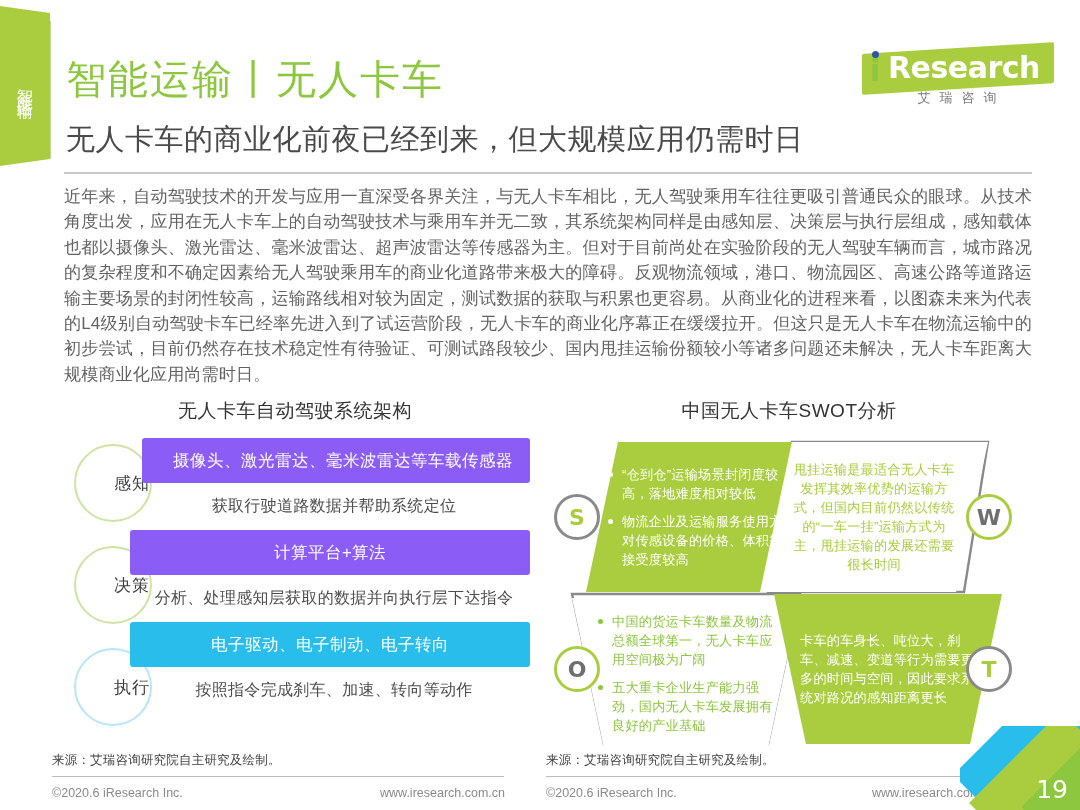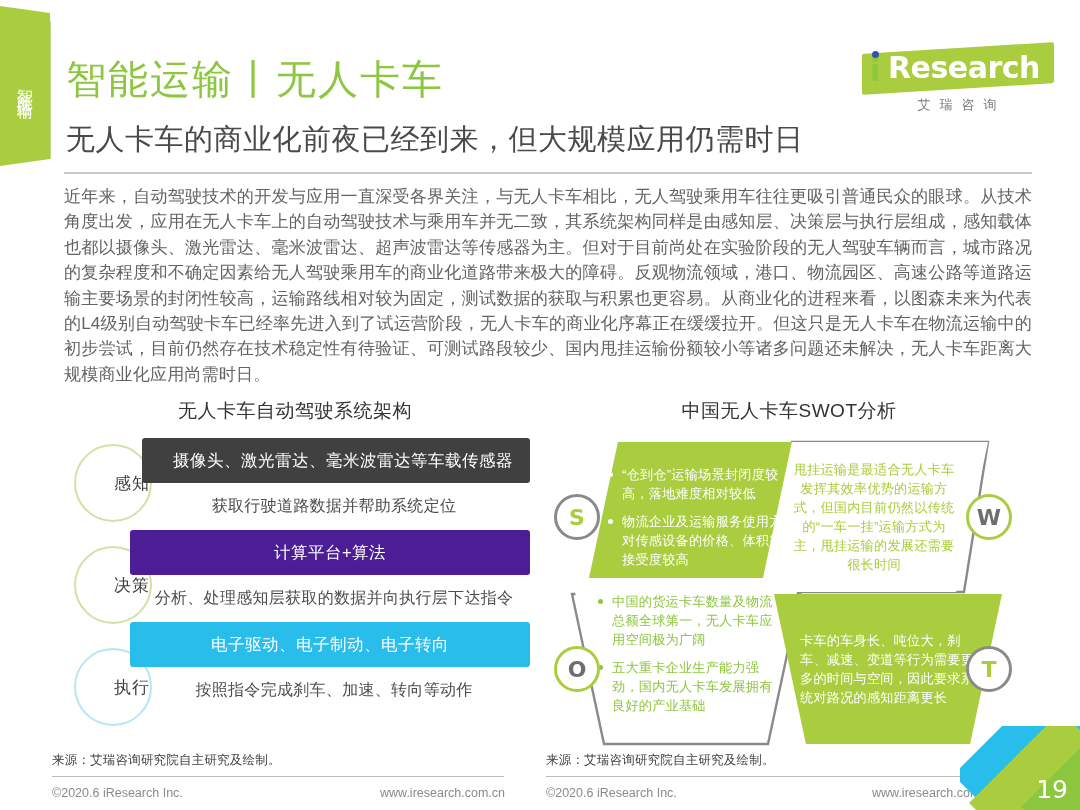--- a/index.html
+++ b/index.html
@@ -50,21 +50,21 @@
     position: absolute; left: 8px; top: 3px; transform: skewY(3.5deg);
     color: #8dc63f; font-size: 30px; font-weight: 700;
     font-family: "DejaVu Sans", sans-serif; line-height: 1;
   }
   .logo-i-dot {
     position: absolute; left: 10px; top: -2px;
     width: 7px; height: 7px; border-radius: 50%;
     background: #2f56a6; transform: skewY(3.5deg);
   }
   .logo-cn {
-    margin-top: 7px; color: #7b7b7b; font-size: 13px; letter-spacing: 9px;
+    color: #7b7b7b; font-size: 13px; letter-spacing: 9px;
     padding-left: 9px;
   }
 
   
   .h-title {
     position: absolute; left: 66px; top: 52px;
     font-size: 40px; color: #8dc63f; font-weight: 400; letter-spacing: 2px;
     white-space: nowrap;
   }
   .h-sub {
@@ -96,22 +96,22 @@
 
   
   .arch { position: relative; height: 310px; }
   .arch-row { position: relative; height: 45px; margin-left: 78px; }
   .arch-bar {
     position: absolute; left: 0; right: 8px; top: 0; height: 45px;
     border-radius: 3px; color: #ffffff; font-size: 16.5px;
     display: flex; align-items: center; justify-content: center;
     letter-spacing: .5px;
   }
-  .arch-bar.green1 { background: #404040; margin-left: 12px; }
-  .arch-bar.green2 { background: #4c1d95; align-items: center; }
+  .arch-bar.green1 { background: #8b5cf6; margin-left: 12px; }
+  .arch-bar.green2 { background: #8b5cf6; align-items: center; }
   .arch-bar.blue   { background: #29bdec; }
   .arch-bar.green1 span { padding-left: 14px; }
   .arch-caption {
     text-align: center; font-size: 16px; color: #4d4d4d;
     margin: 13px 0 13px 78px; letter-spacing: .3px;
   }
   .arch-circle {
     position: absolute; left: 22px;
     width: 78px; height: 78px; border-radius: 50%;
     background: #ffffff; display: flex; align-items: center; justify-content: flex-end;
@@ -132,21 +132,21 @@
   .q-s {
     left: 40px; top: 4px; background: #a9cd3e; color: #ffffff;
     clip-path: polygon(14% 0, 100% 0, 86% 100%, 0 100%);
   }
   .q-w {
     left: 214px; top: 4px; background: #ffffff; color: #a9cd3e;
     border: 0;
     clip-path: polygon(14% 0, 100% 0, 86% 100%, 0 100%);
   }
   .q-o {
-    left: 26px; top: 140px; background: #ffffff; color: #8dc63f;
+    left: 26px; top: 160px; background: #ffffff; color: #8dc63f;
     clip-path: polygon(0 0, 100% 0, 86% 100%, 14% 100%);
   }
   .q-t {
     left: 228px; top: 156px; background: #a9cd3e; color: #ffffff;
     clip-path: polygon(0 0, 100% 0, 86% 100%, 14% 100%);
   }
   .q-outline {
     position: absolute; pointer-events: none;
   }
   .bullet-list { list-style: none; }

